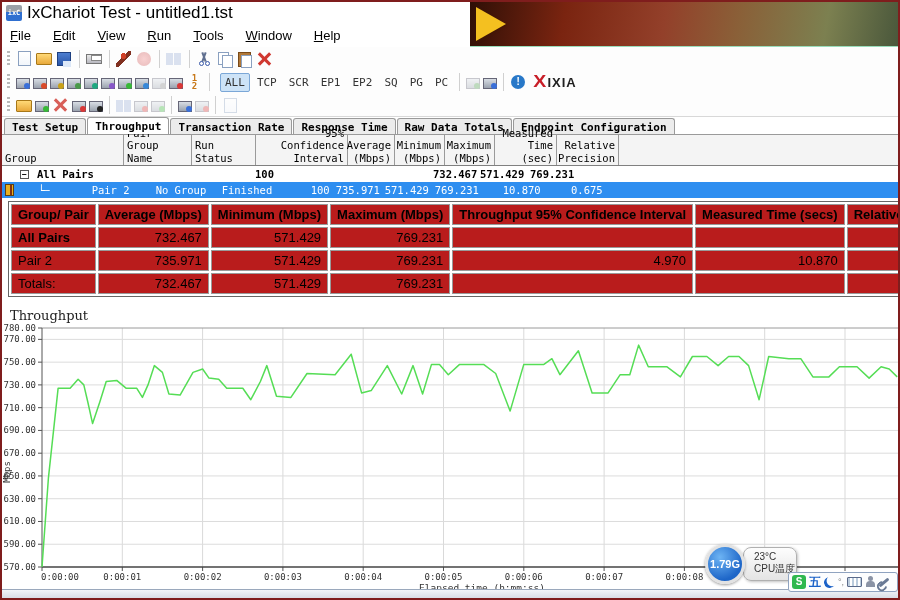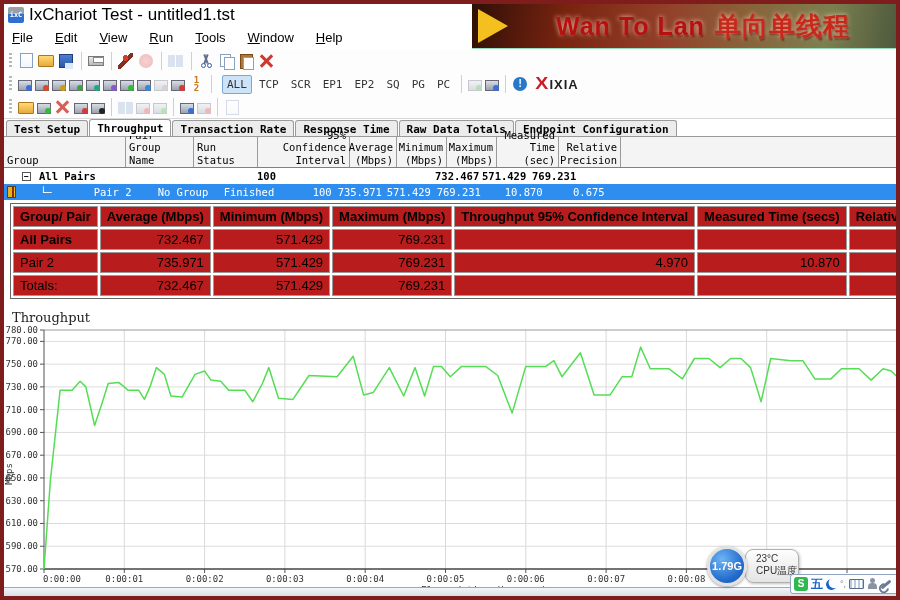--- a/index.html
+++ b/index.html
@@ -1,18 +1,18 @@
 <!DOCTYPE html>
 <html><head>
 <meta charset="utf-8">
 <style>
   * { margin:0; padding:0; box-sizing:border-box; }
   body { font-family:"Liberation Sans", sans-serif; background:#888; }
   .window { position:relative; width:900px; height:600px; background:#fff; overflow:hidden;
-            border:4px solid #7f1d1d; font-family:"Liberation Sans", sans-serif; }
+            border:2px solid #7f1d1d; font-family:"Liberation Sans", sans-serif; }
 
   
   .titlebar { position:absolute; top:0; left:0; width:100%; height:22px; background:#fff;
               display:flex; align-items:center; padding-left:4px; }
   .appicon { width:16px; height:16px; border-radius:2px; background:linear-gradient(180deg,#9aa0a8 0 7px,#2f6fd0 7px 100%);
              color:#fff; font:bold 7px "DejaVu Sans Mono",monospace; display:flex; align-items:center; justify-content:center; }
   .title-text { margin-left:5px; font-size:17px; color:#000; }
 
   
   .banner { position:absolute; top:0; left:468px; width:432px; height:45px;
@@ -142,23 +142,20 @@
 
 <div class="window">
 
   <div class="titlebar">
     <span class="appicon">ixC</span>
     <span class="title-text">IxChariot Test - untitled1.tst</span>
   </div>
 
   <div class="banner">
     <span class="banner-tri"></span>
-    <span class="banner-text">
-      <span>Wan To Lan</span><span class="cn">单向单线程</span>
-    </span>
   </div>
 
   <div class="menubar">
     <span class="menu-item">File</span>
     <span class="menu-item">Edit</span>
     <span class="menu-item">View</span>
     <span class="menu-item">Run</span>
     <span class="menu-item">Tools</span>
     <span class="menu-item">Window</span>
     <span class="menu-item">Help</span>

